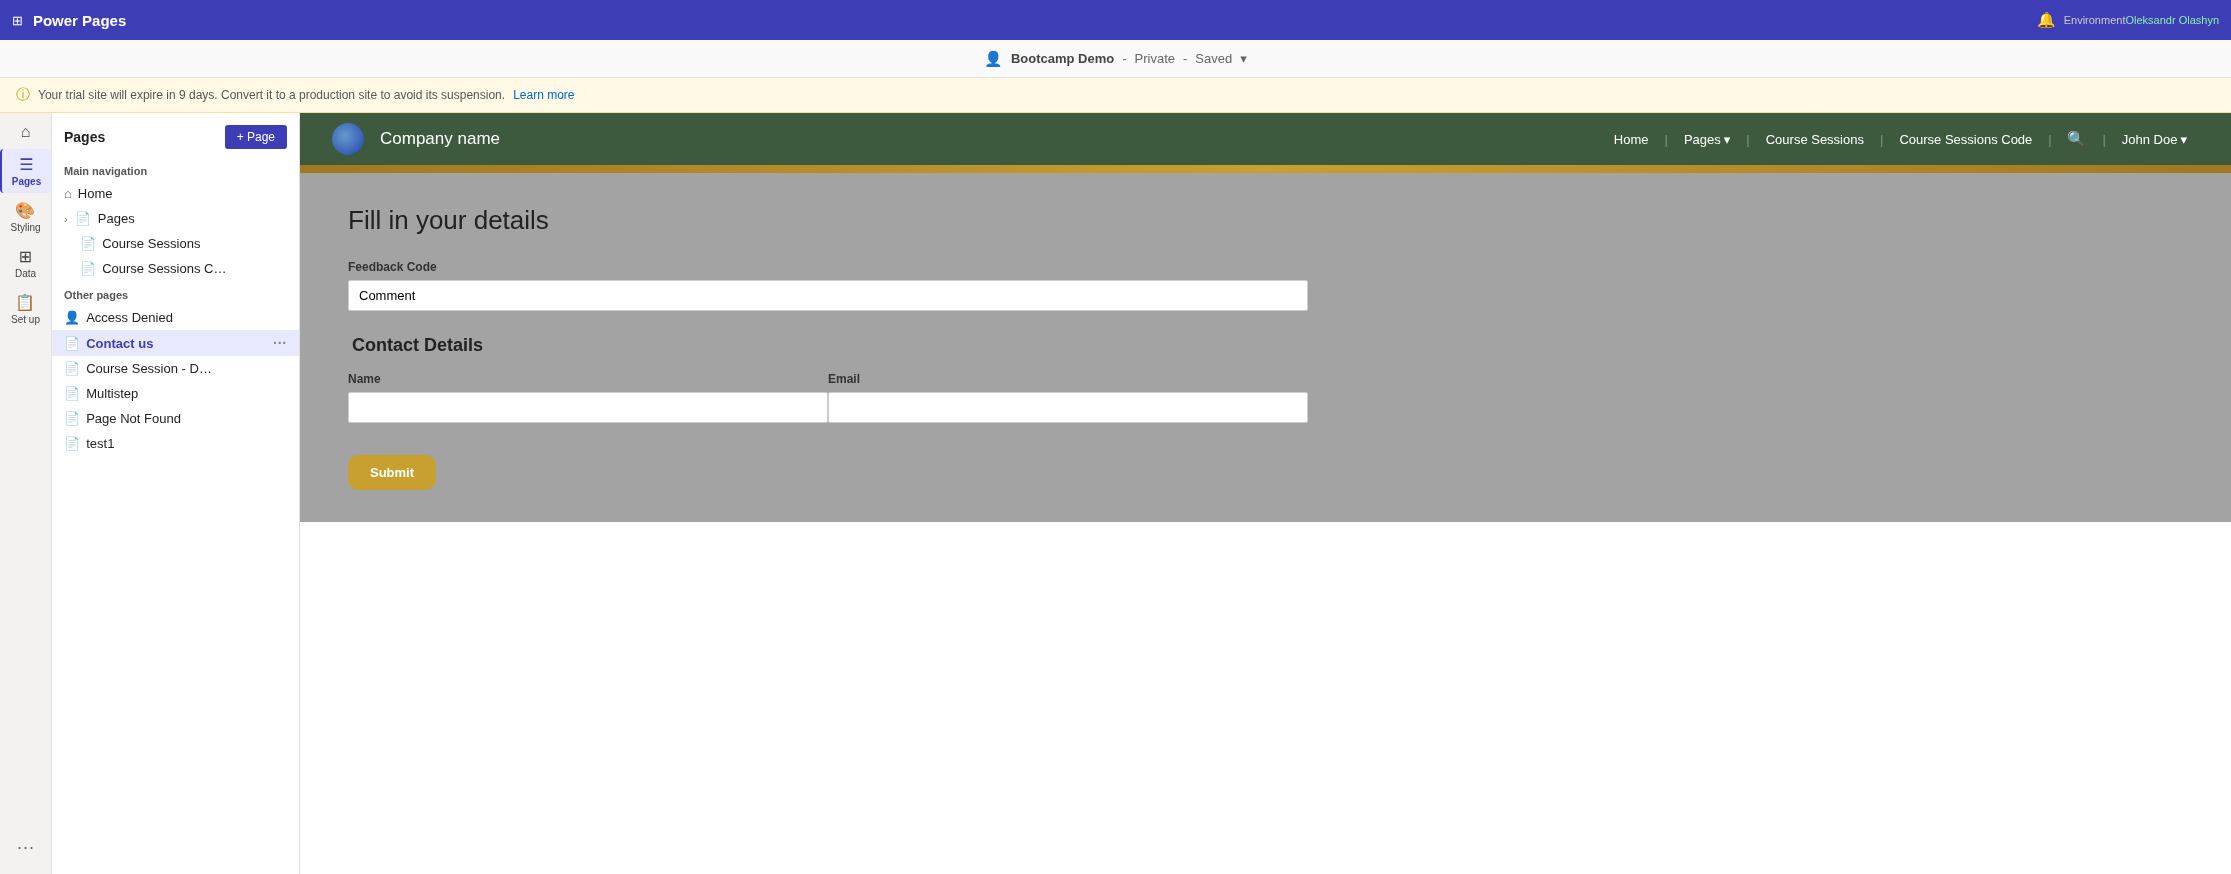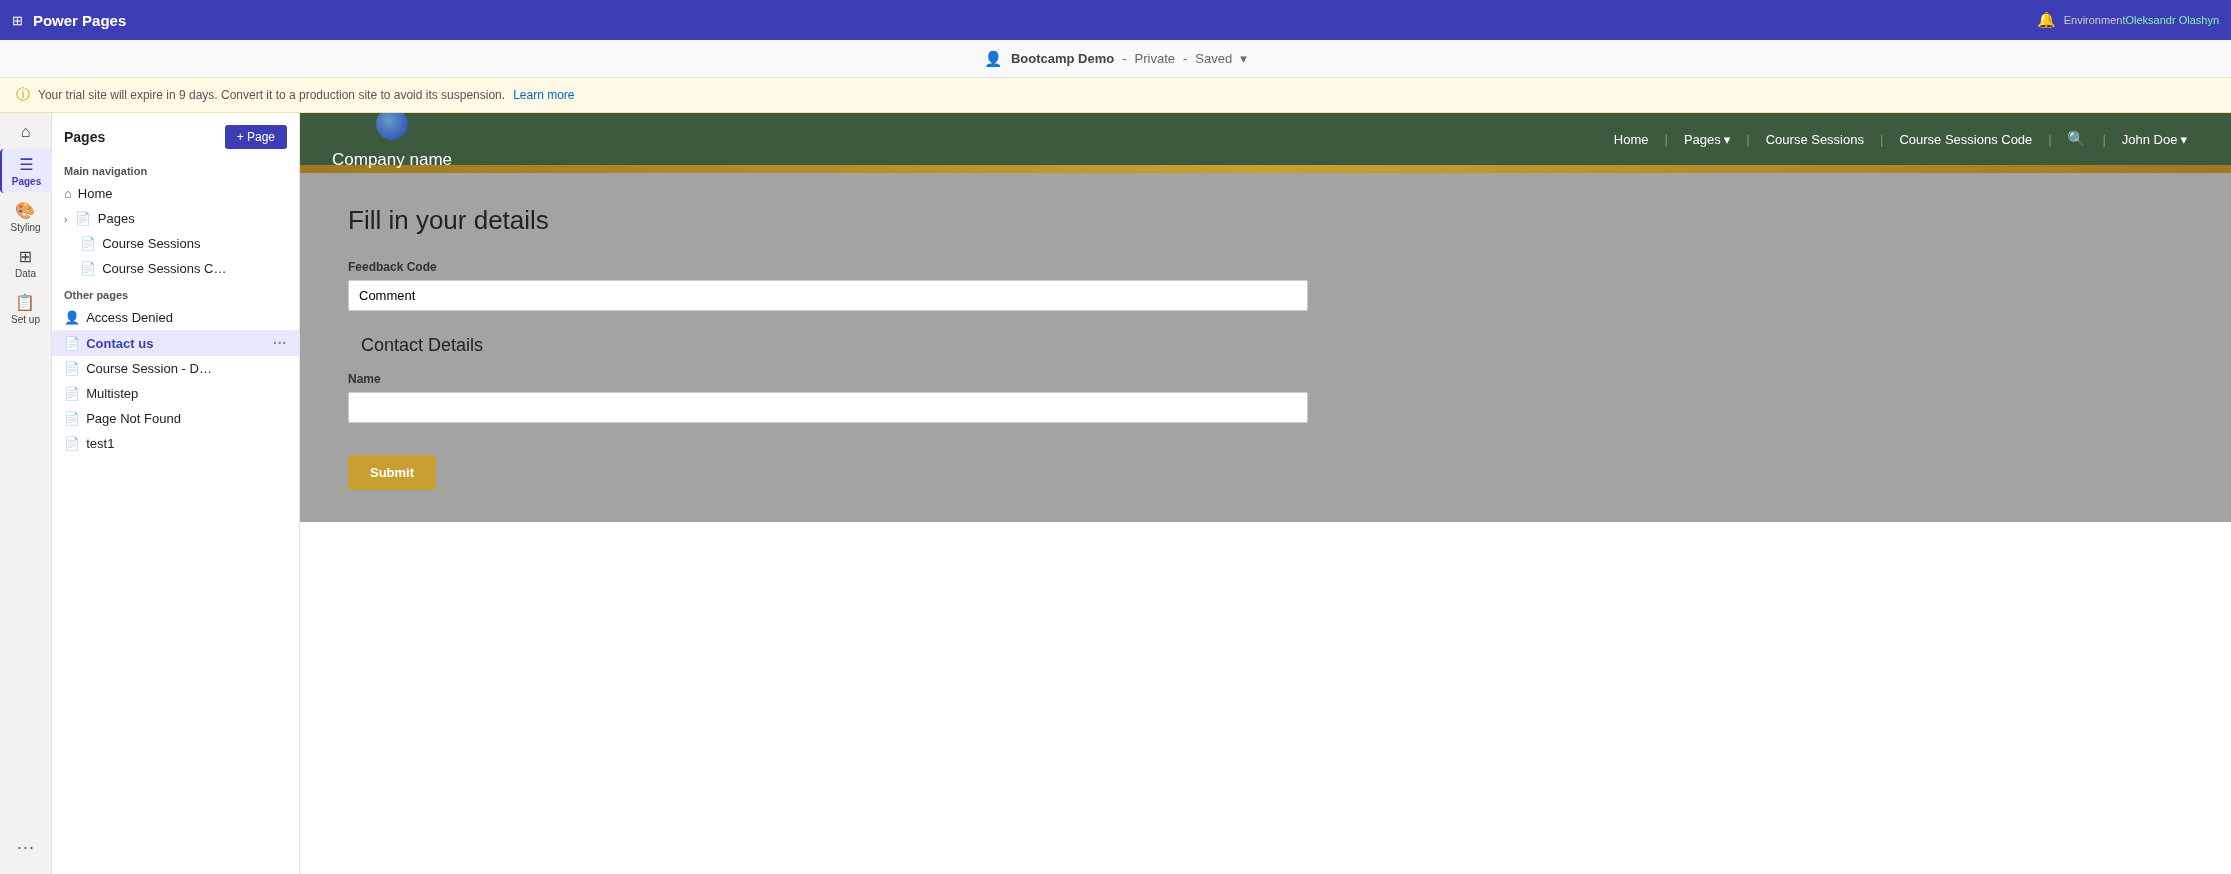--- a/index.html
+++ b/index.html
@@ -143,21 +143,21 @@
 
     
     .preview-navbar {
       background: #3d5a3e;
       height: 52px;
       display: flex;
       align-items: center;
       padding: 0 32px;
       gap: 16px;
     }
-    .preview-logo { display: flex; align-items: center; gap: 10px; flex-direction: column; }
+    .preview-logo { display: flex; align-items: center; gap: 16px; }
     .preview-logo-circle {
       width: 32px; height: 32px;
       border-radius: 50%;
       background: conic-gradient(#4488cc 0deg 180deg, #2255aa 180deg 360deg);
       display: flex; align-items: center; justify-content: center;
     }
     .preview-company-name { color: white; font-size: 17px; font-weight: 500; }
     .preview-nav-links { margin-left: auto; display: flex; align-items: center; gap: 4px; color: white; font-size: 13px; }
     .preview-nav-link { padding: 0 12px; cursor: pointer; color: white; display: flex; align-items: center; gap: 3px; }
     .preview-nav-sep { color: #7a9a7a; }
@@ -189,42 +189,42 @@
       border: 1px solid #ccc;
       border-radius: 2px;
       padding: 7px 10px;
       font-size: 13px;
       background: white;
       appearance: none;
       cursor: pointer;
     }
     .form-section-title {
       font-size: 18px;
-      font-weight: 400;
+      font-weight: 700;
       color: #222;
-      margin: 24px 0 16px 13px;
+      margin: 24px 0 16px 4px;
     }
     .form-row { display: flex; max-width: 960px; margin-bottom: 16px; }
     .form-col { flex: 1; }
     .form-input {
       width: 100%;
       border: 1px solid #ccc;
       border-radius: 2px;
       padding: 7px 10px;
       font-size: 13px;
     }
     .submit-btn {
       background: #c8a030;
       color: white;
       border: none;
       padding: 10px 22px;
       font-size: 13px;
       font-weight: 600;
       cursor: pointer;
-      border-radius: 3px;
+      border-radius: 10px;
       margin-top: 16px;
     }
   </style>
 </head>
 <body>
 
 <div class="topbar">
   <span class="topbar-grid-icon">⊞</span>
   <span class="topbar-title">Power Pages</span>
   <div class="topbar-right">
@@ -376,20 +376,24 @@
         </select>
       </div>
 
       <h2 class="form-section-title">Contact Details</h2>
 
       <div class="form-row">
         <div class="form-col">
           <label class="form-label">Name</label>
           <input class="form-input" type="text" style="">
         </div>
+        <div class="form-col">
+          <label class="form-label">Email</label>
+          <input class="form-input" type="text" style="">
+        </div>
       </div>
 
       <button class="submit-btn">Submit</button>
     </div>
 
   </div>
 
 </div>
 
 </body></html>

